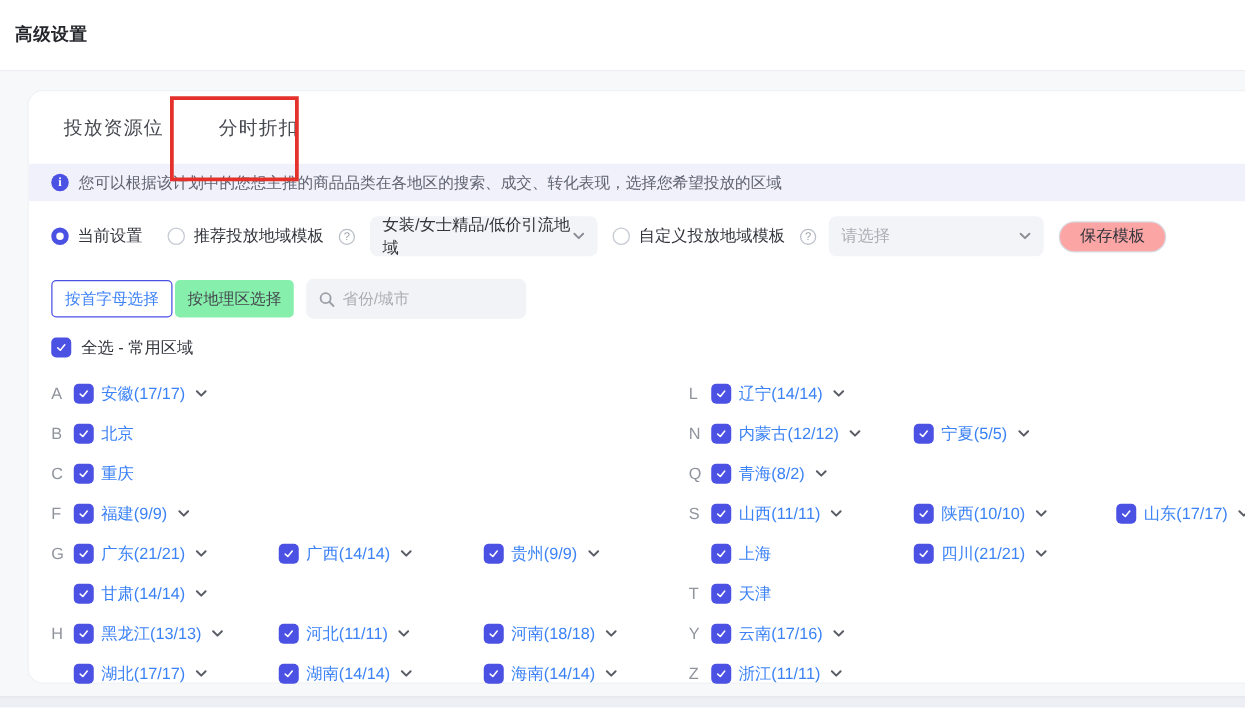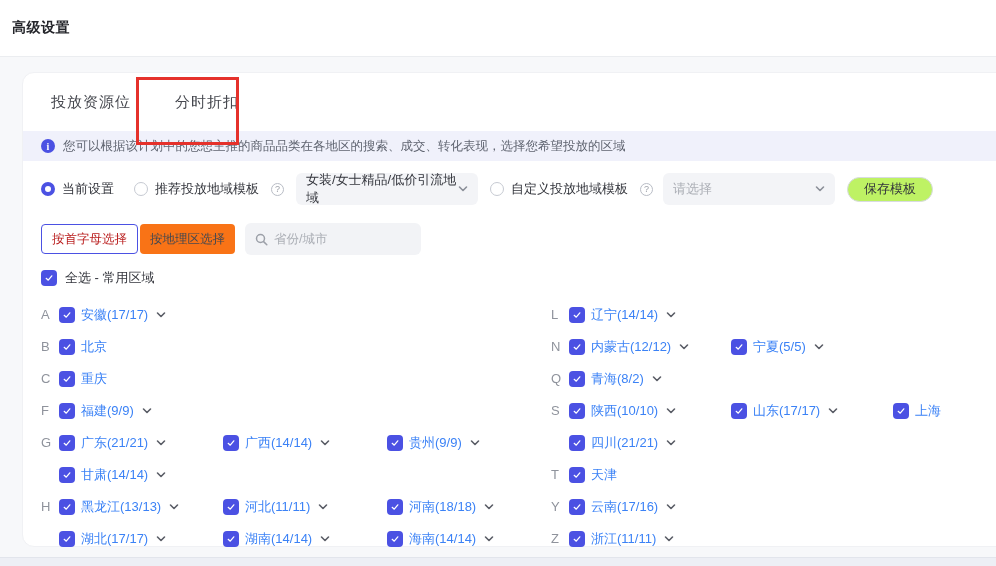--- a/index.html
+++ b/index.html
@@ -65,32 +65,32 @@
   .dropdown {
     height:32px; background:#f3f4f7; border-radius:6px; display:flex; align-items:center;
     justify-content:space-between; padding:0 10px; font-size:13px; color:#33353c; cursor:pointer;
   }
   .dropdown .placeholder { color:#abaeb5; }
   .chev { width:10px; height:10px; flex:0 0 auto; }
   .chev polyline { fill:none; stroke:#8b8f98; stroke-width:1.6; stroke-linecap:round; stroke-linejoin:round; }
   .region-item .chev polyline { stroke:#5a5d66; }
   .save-btn {
     height:25px; padding:0 16px; border:1px solid #d8dbe2; border-radius:16px;
-    background:#bef264; font-size:13px; color:#33353c; display:flex; align-items:center; cursor:pointer;
+    background:#fca5a5; font-size:13px; color:#33353c; display:flex; align-items:center; cursor:pointer;
   }
   .sp12 { width:12px; } .sp10 { width:10px; } .sp20 { width:20px; }
 
   
   .mode-row { display:flex; align-items:center; margin:18px 0 0 18px; height:32px; }
   .seg-btn {
     height:30px; display:flex; align-items:center; padding:0 10px; font-size:12.5px;
     border-radius:4px; cursor:pointer;
   }
-  .seg-btn.active { background:#fff; border:1px solid #4b51e3; color:#b91c1c; }
-  .seg-btn.plain { background:#f97316; color:#46484f; margin-left:2px; }
+  .seg-btn.active { background:#fff; border:1px solid #4b51e3; color:#3b82f6; }
+  .seg-btn.plain { background:#86efac; color:#46484f; margin-left:2px; }
   .search-box {
     margin-left:10px; width:176px; height:32px; background:#f2f3f6; border-radius:6px;
     display:flex; align-items:center; padding:0 10px; gap:6px;
   }
   .search-box input {
     border:none; outline:none; background:transparent; font-size:12.5px; width:120px;
     color:#33353c; font-family:inherit;
   }
   .search-box input::placeholder { color:#abaeb5; }
   .search-icon { width:13px; height:13px; flex:0 0 auto; }
@@ -448,20 +448,31 @@
         </div>
         <div class="letter-group">
           <span class="letter">S</span>
           <div class="items">
             <div class="region-item">
               <span class="checkbox">
                 <svg viewBox="0 0 16 16">
                   <polyline points="3.5,8.5 6.8,11.5 12.5,4.5"></polyline>
                 </svg>
               </span>
+              <span>山西(11/11)</span>
+              <svg class="chev" viewBox="0 0 10 10">
+                <polyline points="1.5,3 5,6.5 8.5,3"></polyline>
+              </svg>
+            </div>
+            <div class="region-item">
+              <span class="checkbox">
+                <svg viewBox="0 0 16 16">
+                  <polyline points="3.5,8.5 6.8,11.5 12.5,4.5"></polyline>
+                </svg>
+              </span>
               <span>陕西(10/10)</span>
               <svg class="chev" viewBox="0 0 10 10">
                 <polyline points="1.5,3 5,6.5 8.5,3"></polyline>
               </svg>
             </div>
             <div class="region-item">
               <span class="checkbox">
                 <svg viewBox="0 0 16 16">
                   <polyline points="3.5,8.5 6.8,11.5 12.5,4.5"></polyline>
                 </svg>

